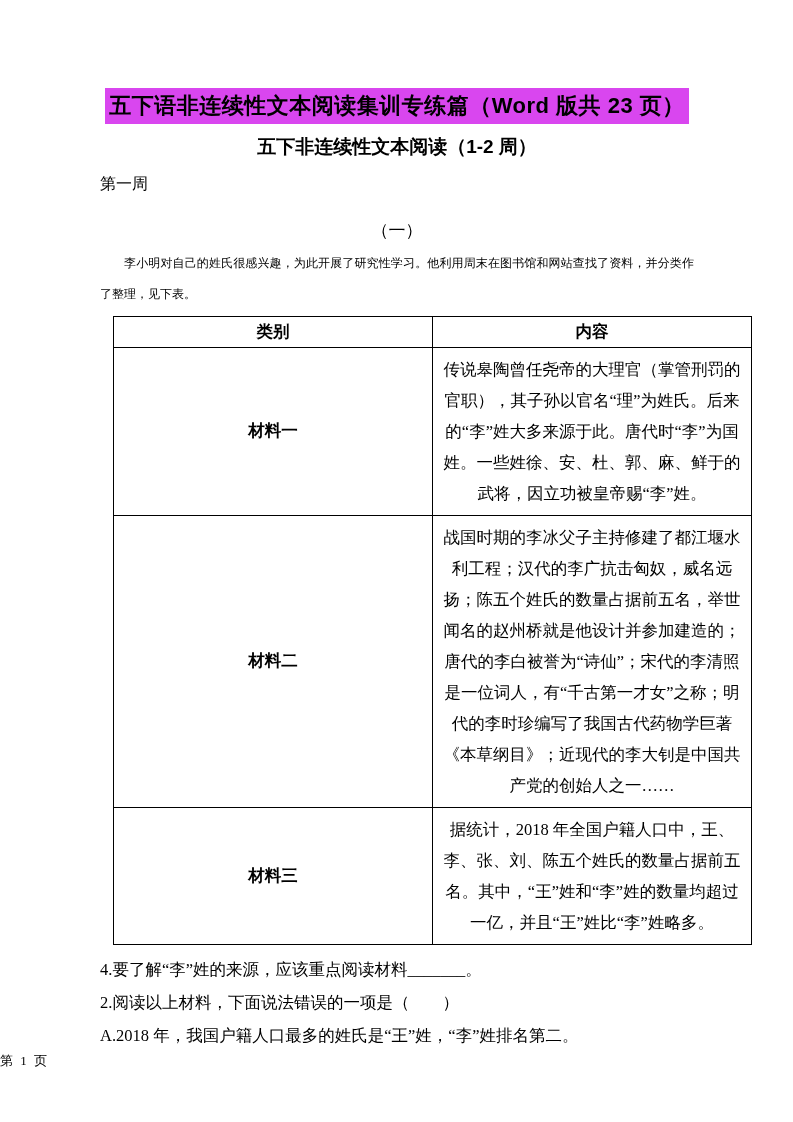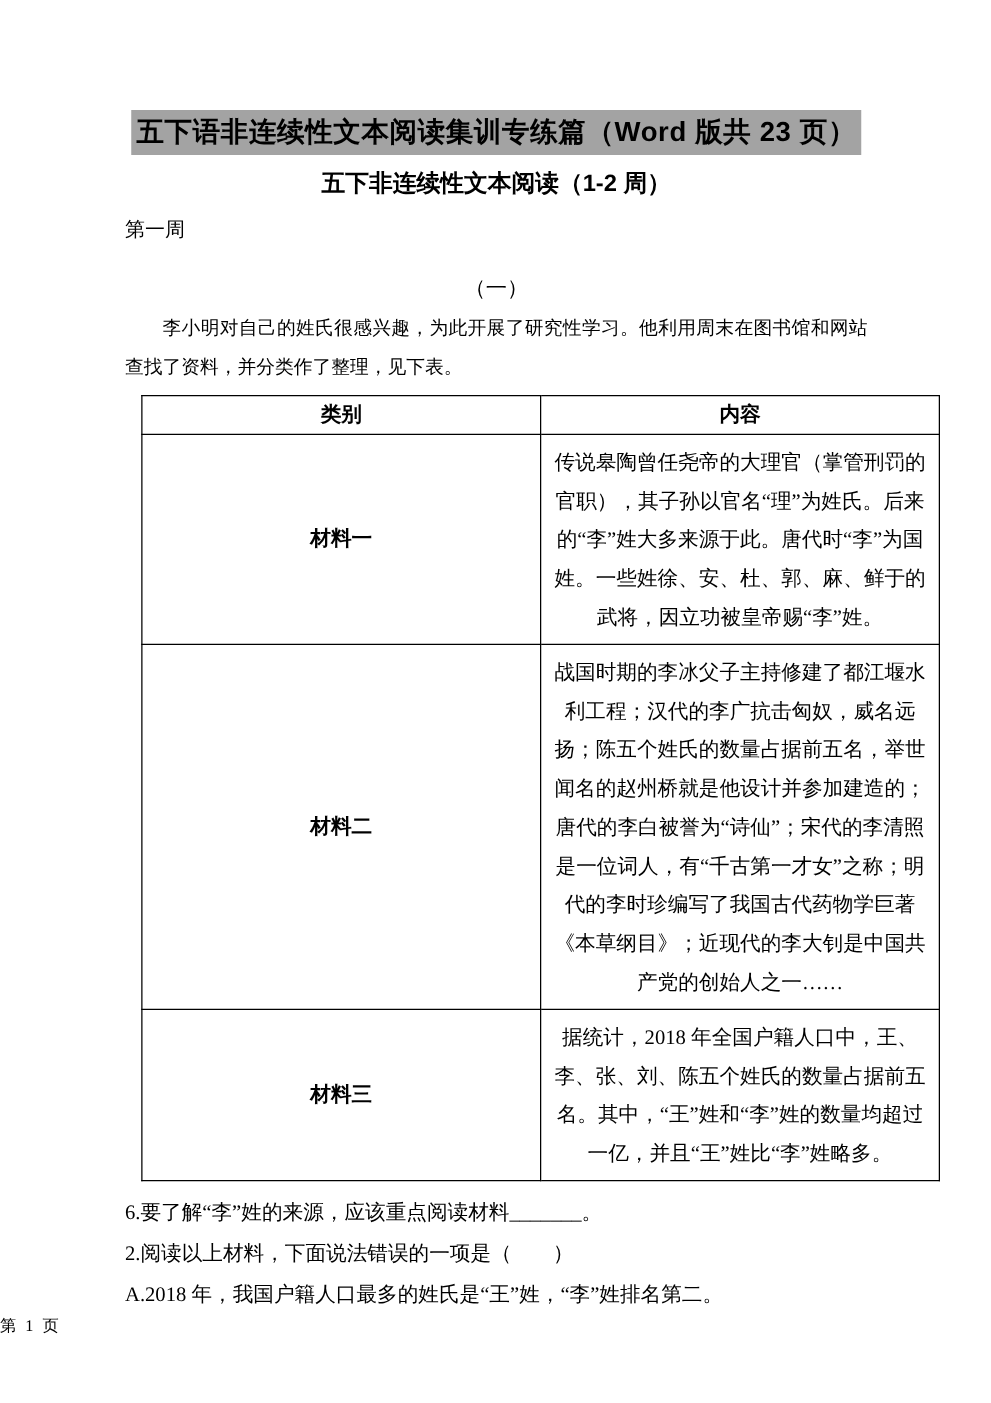--- a/index.html
+++ b/index.html
@@ -18,21 +18,21 @@
   .page {
     padding: 88px 99px 0 100px;
     box-sizing: border-box;
   }
   .title-wrap {
     text-align: center;
     margin: 0 0 10px 0;
   }
   .doc-title {
     display: inline-block;
-    background: #a3a3a3;
+    background: #d946ef;
     font-family: "Liberation Sans", "DejaVu Sans", sans-serif;
     font-weight: bold;
     font-size: 22px;
     line-height: 1.45;
     padding: 2px 4px;
     letter-spacing: 0.5px;
   }
   .doc-subtitle {
     text-align: center;
     font-family: "Liberation Sans", "DejaVu Sans", sans-serif;
@@ -46,21 +46,21 @@
     font-size: 16px;
     text-align: left;
     margin: 0 0 24px 0;
   }
   .part-label {
     text-align: center;
     font-size: 17px;
     margin: 0 0 6px 0;
   }
   .intro {
-    font-size: 15px;
+    font-size: 12px;
     line-height: 31px;
     text-indent: 2em;
     margin: 0 0 6px 0;
     text-align: justify;
   }
   table.materials {
     border-collapse: collapse;
     width: 639px;
     margin: 2px 0 8px 13px;
     table-layout: fixed;
@@ -144,21 +144,21 @@
         <td class="col-content">战国时期的李冰父子主持修建了都江堰水利工程；汉代的李广抗击匈奴，威名远扬；陈五个姓氏的数量占据前五名，举世闻名的赵州桥就是他设计并参加建造的；唐代的李白被誉为“诗仙”；宋代的李清照是一位词人，有“千古第一才女”之称；明代的李时珍编写了我国古代药物学巨著《本草纲目》；近现代的李大钊是中国共产党的创始人之一……</td>
       </tr>
       <tr>
         <td class="col-label">材料三</td>
         <td class="col-content">据统计，2018 年全国户籍人口中，王、李、张、刘、陈五个姓氏的数量占据前五名。其中，“王”姓和“李”姓的数量均超过一亿，并且“王”姓比“李”姓略多。</td>
       </tr>
     </tbody>
   </table>
 
   <div class="questions">
-    <p>6.要了解“李”姓的来源，应该重点阅读材料_______。</p>
+    <p>4.要了解“李”姓的来源，应该重点阅读材料_______。</p>
     <p>2.阅读以上材料，下面说法错误的一项是（　　）</p>
     <p>A.2018 年，我国户籍人口最多的姓氏是“王”姓，“李”姓排名第二。</p>
 
   </div>
 
 </div>
 
 <div class="footer">第 1 页</div>
 
 </body></html>

